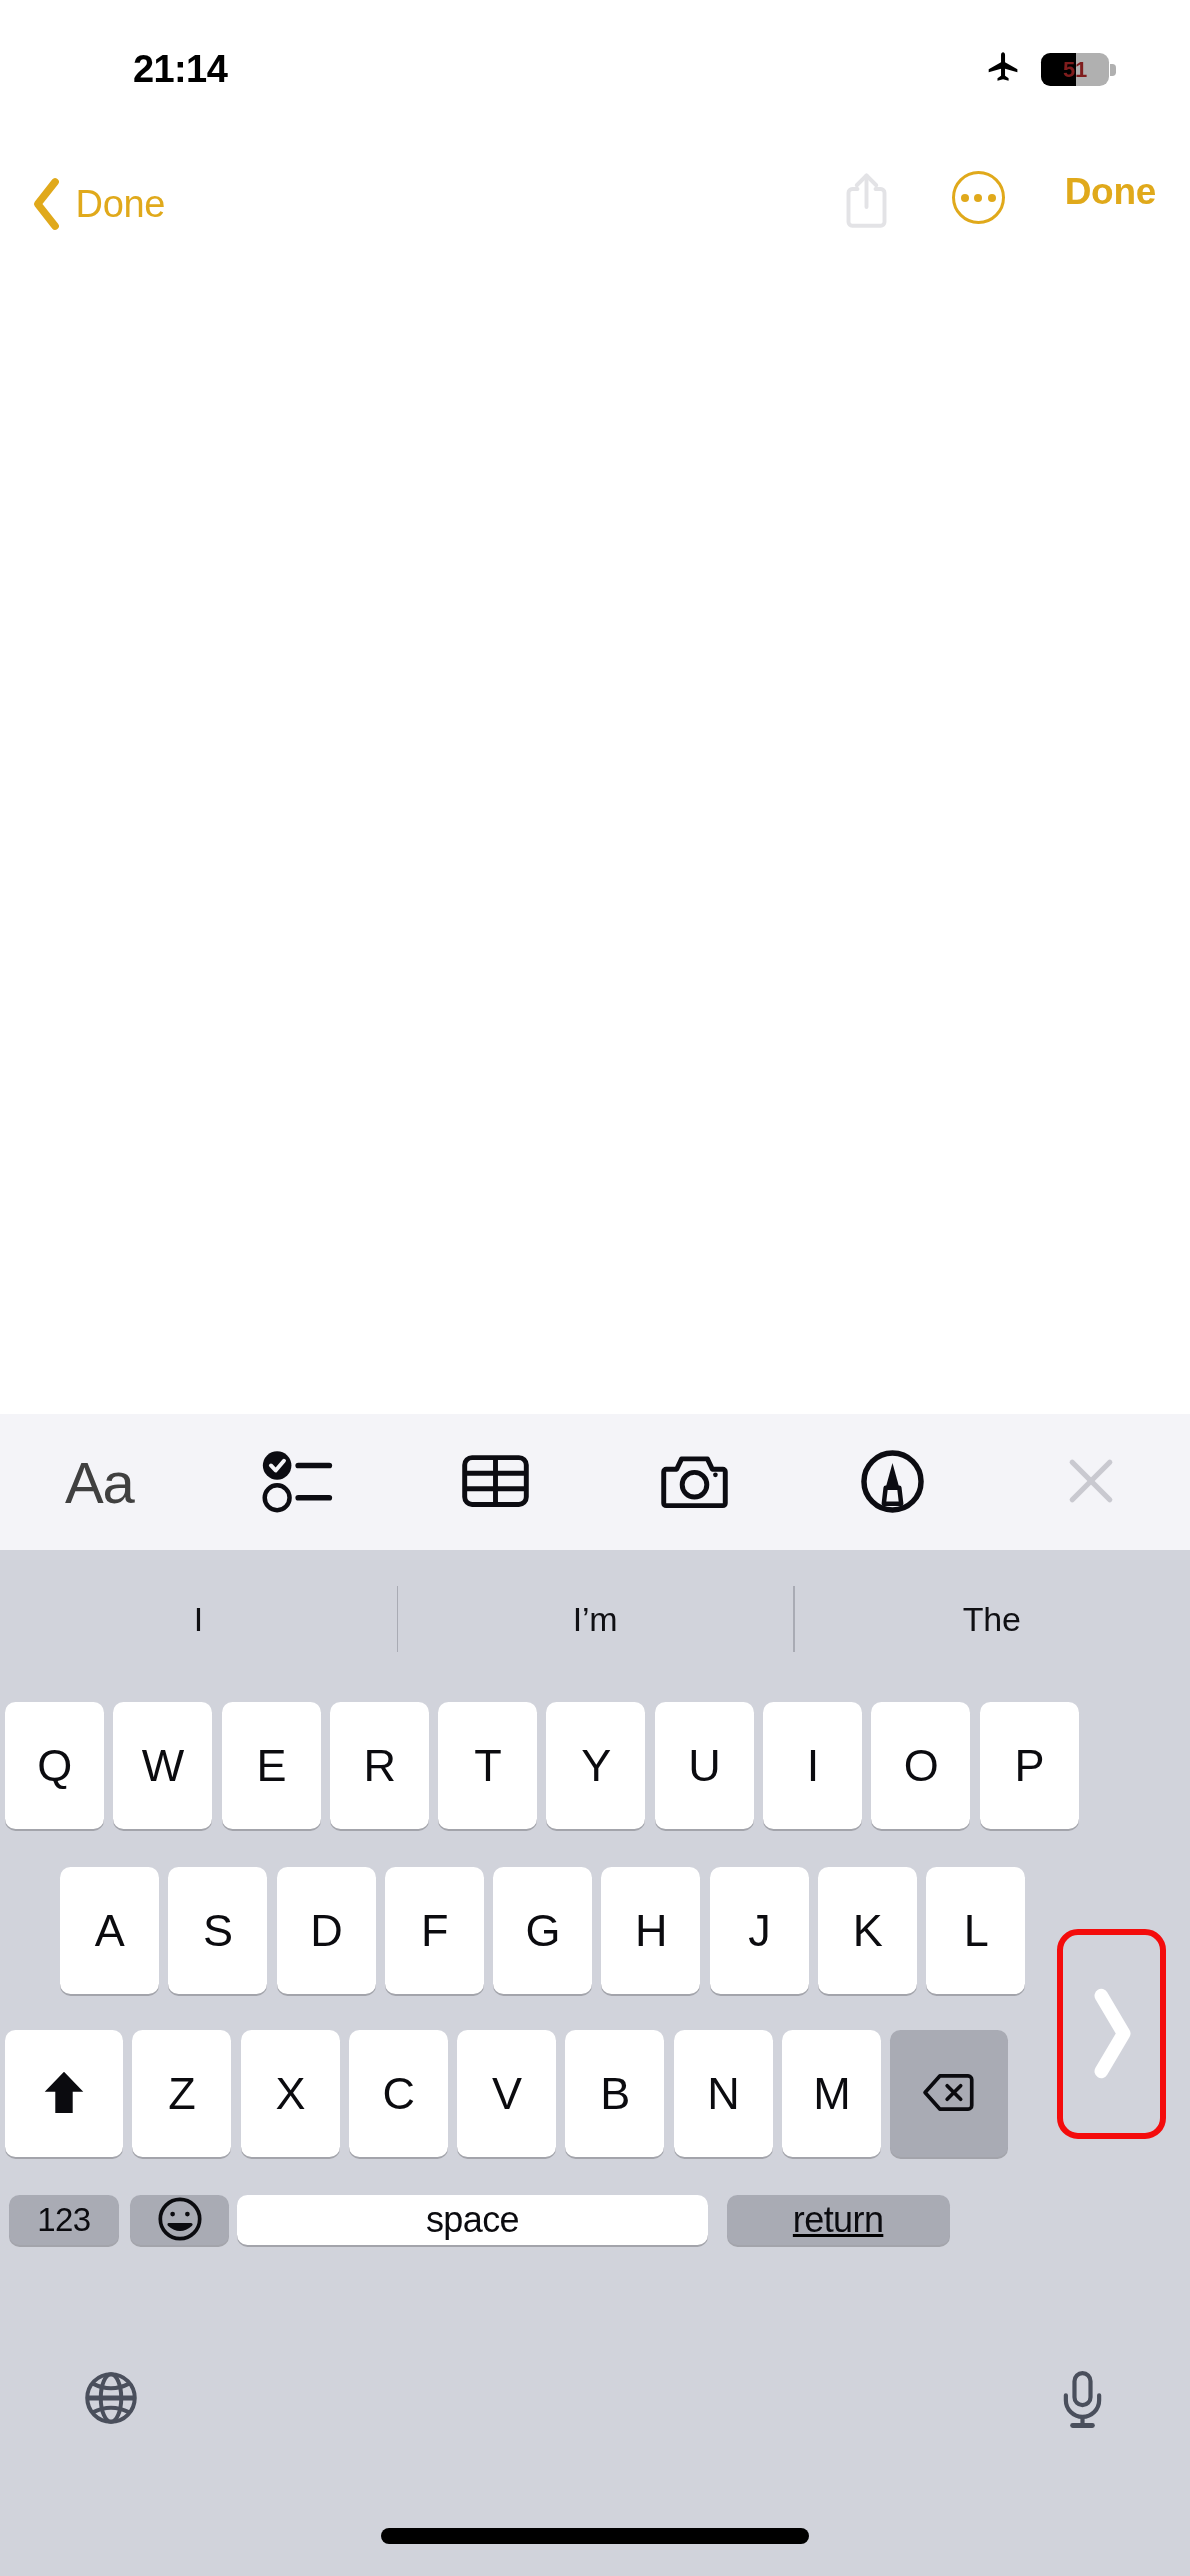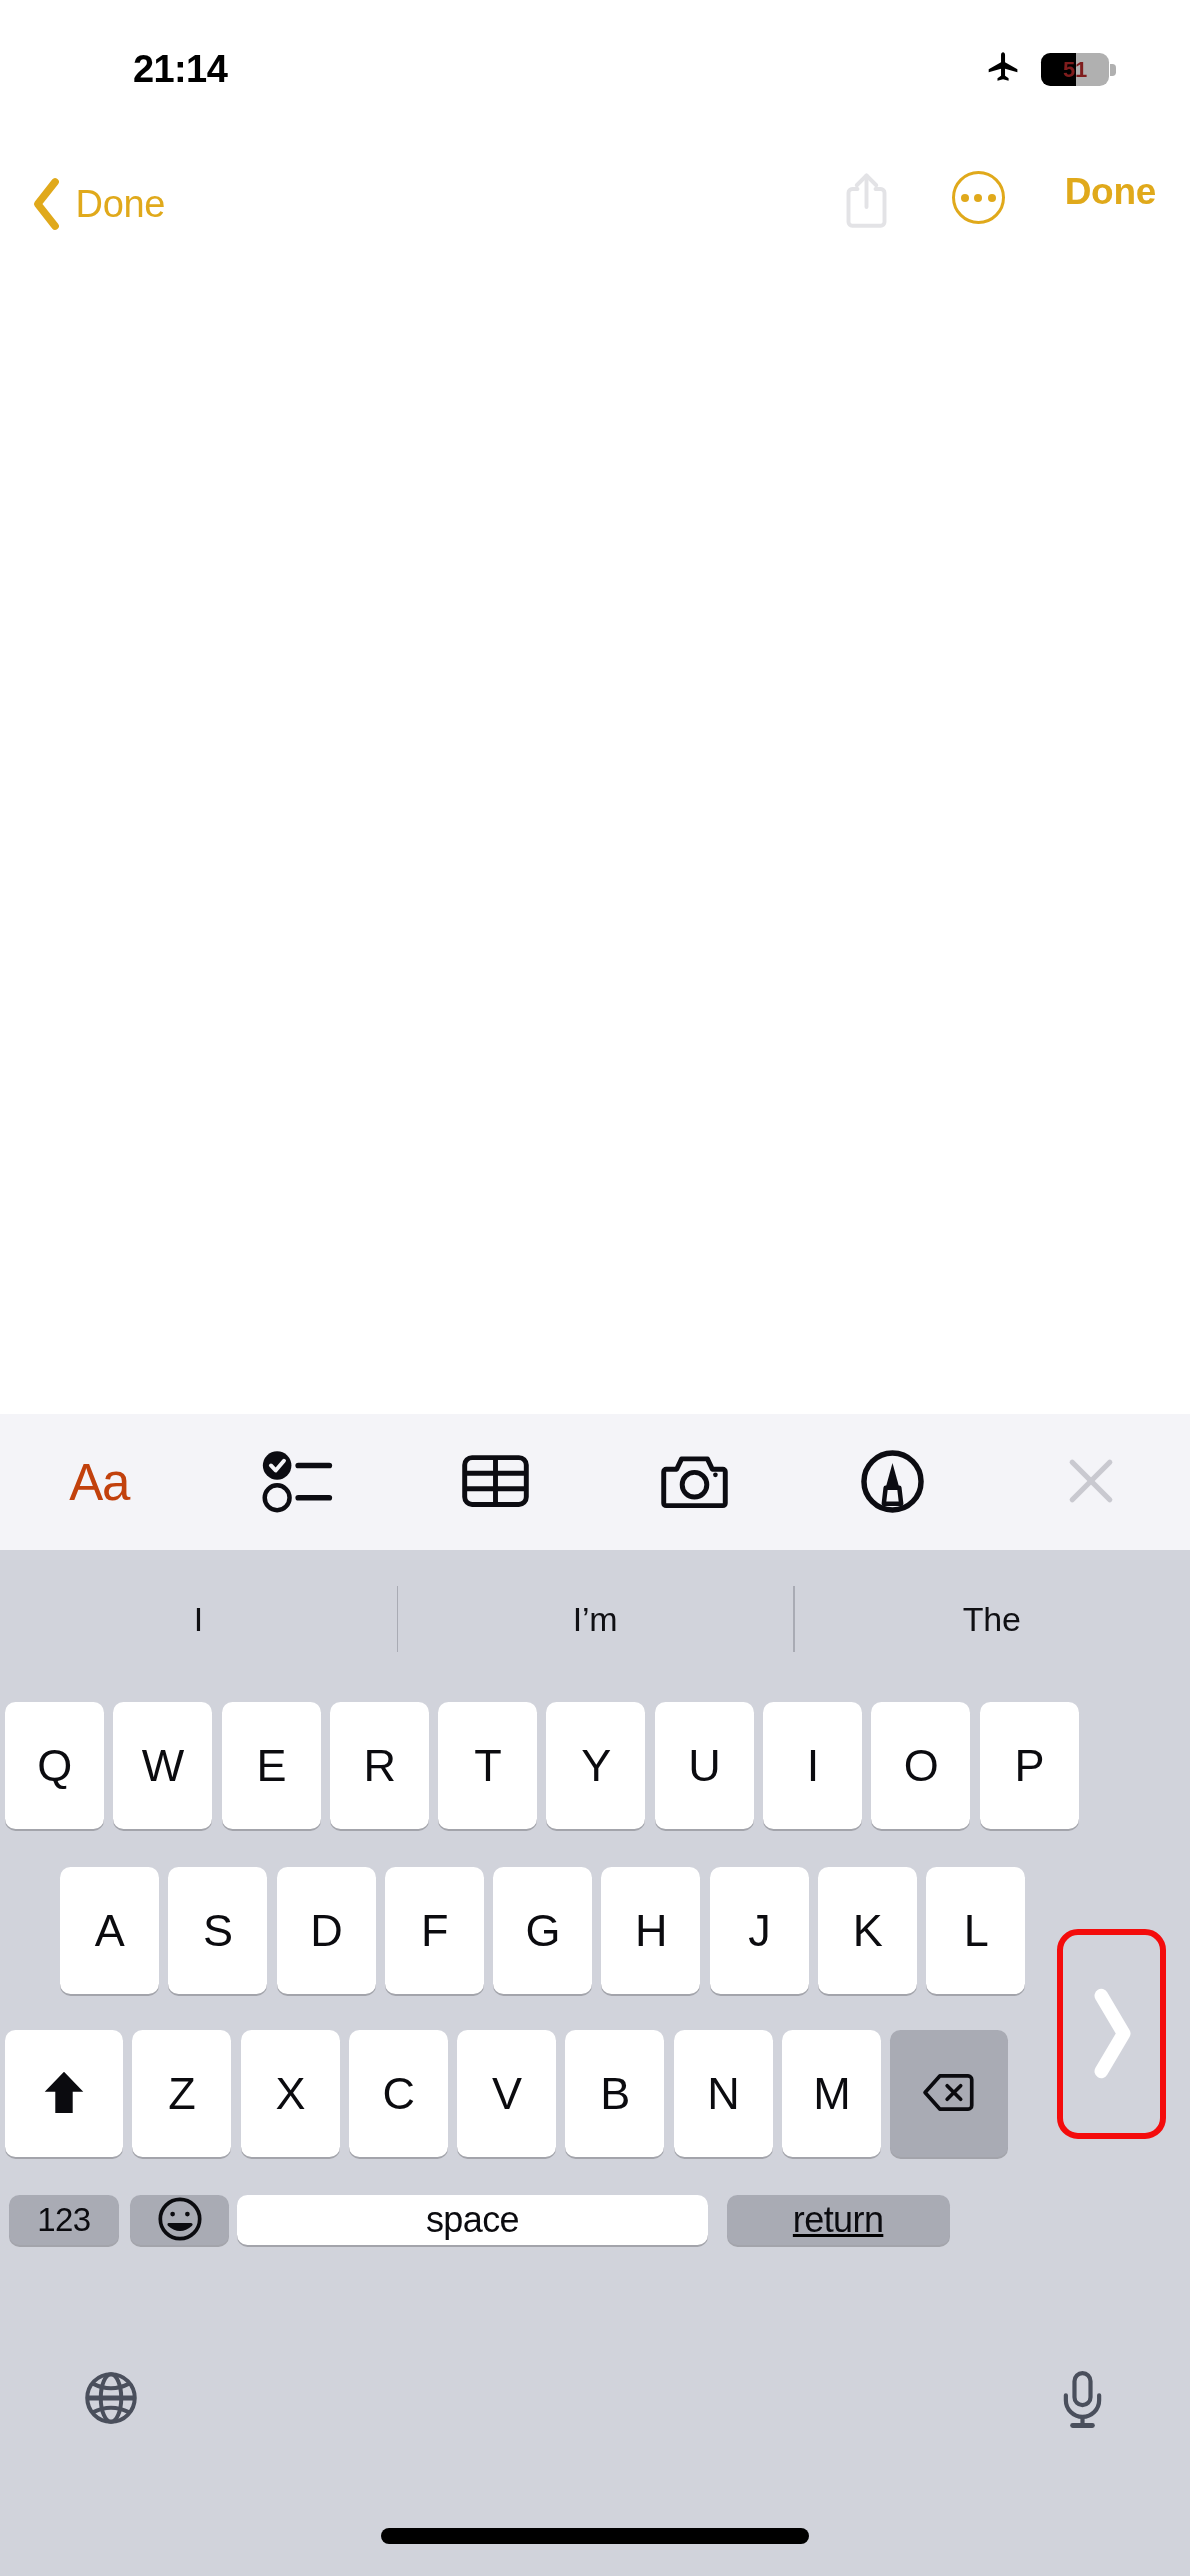--- a/index.html
+++ b/index.html
@@ -80,21 +80,21 @@
     position:absolute; top:1414px; left:0; width:1190px; height:136px;
     background:#f4f4f8;
     display:flex; align-items:center;
   }
   .fmt-btn {
     flex:1; height:100%;
     display:flex; align-items:center; justify-content:center;
     cursor:pointer;
   }
   .fmt-aa {
-    font-size:51px; color:#c2410c; letter-spacing:-1.2px; font-weight:400;
+    font-size:58px; color:#404040; letter-spacing:-1.2px; font-weight:400;
   }
   .checklist-ico { display:block; }
   .close-x { display:block; }
 
   
   .keyboard {
     position:absolute; top:1550px; left:0; width:1190px; height:1026px;
     background:#d1d3db;
   }
   .predictive {

